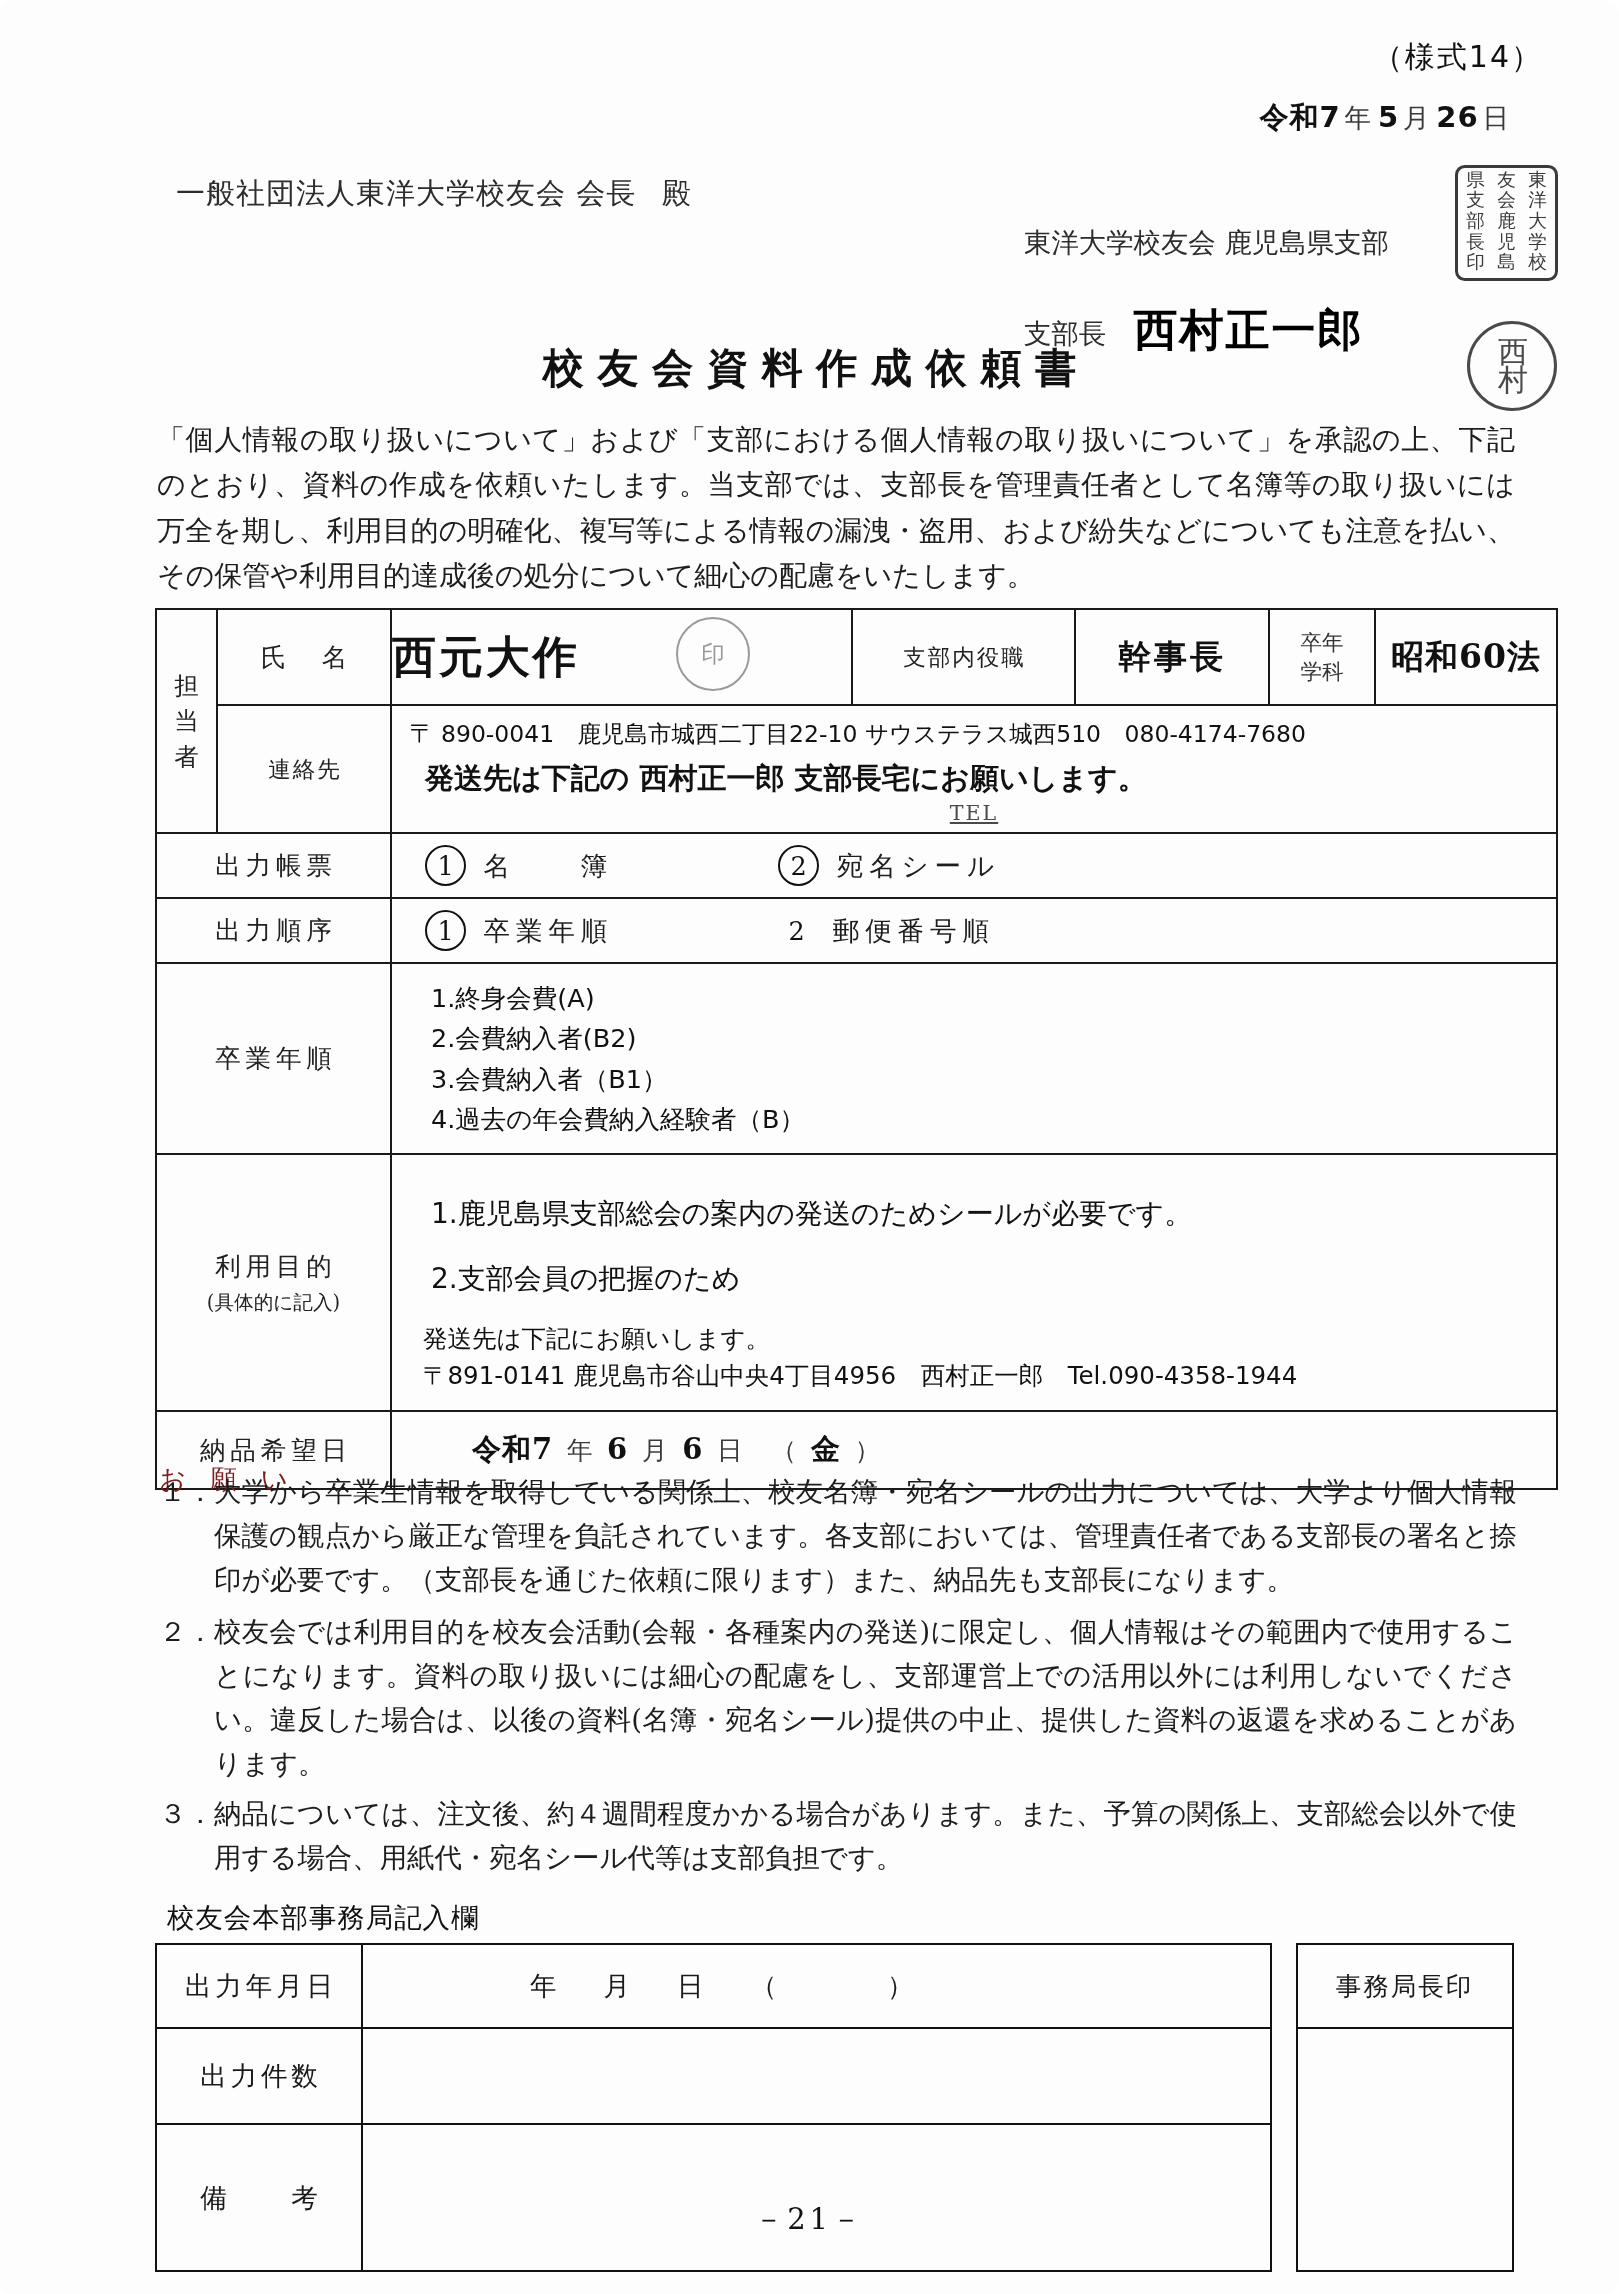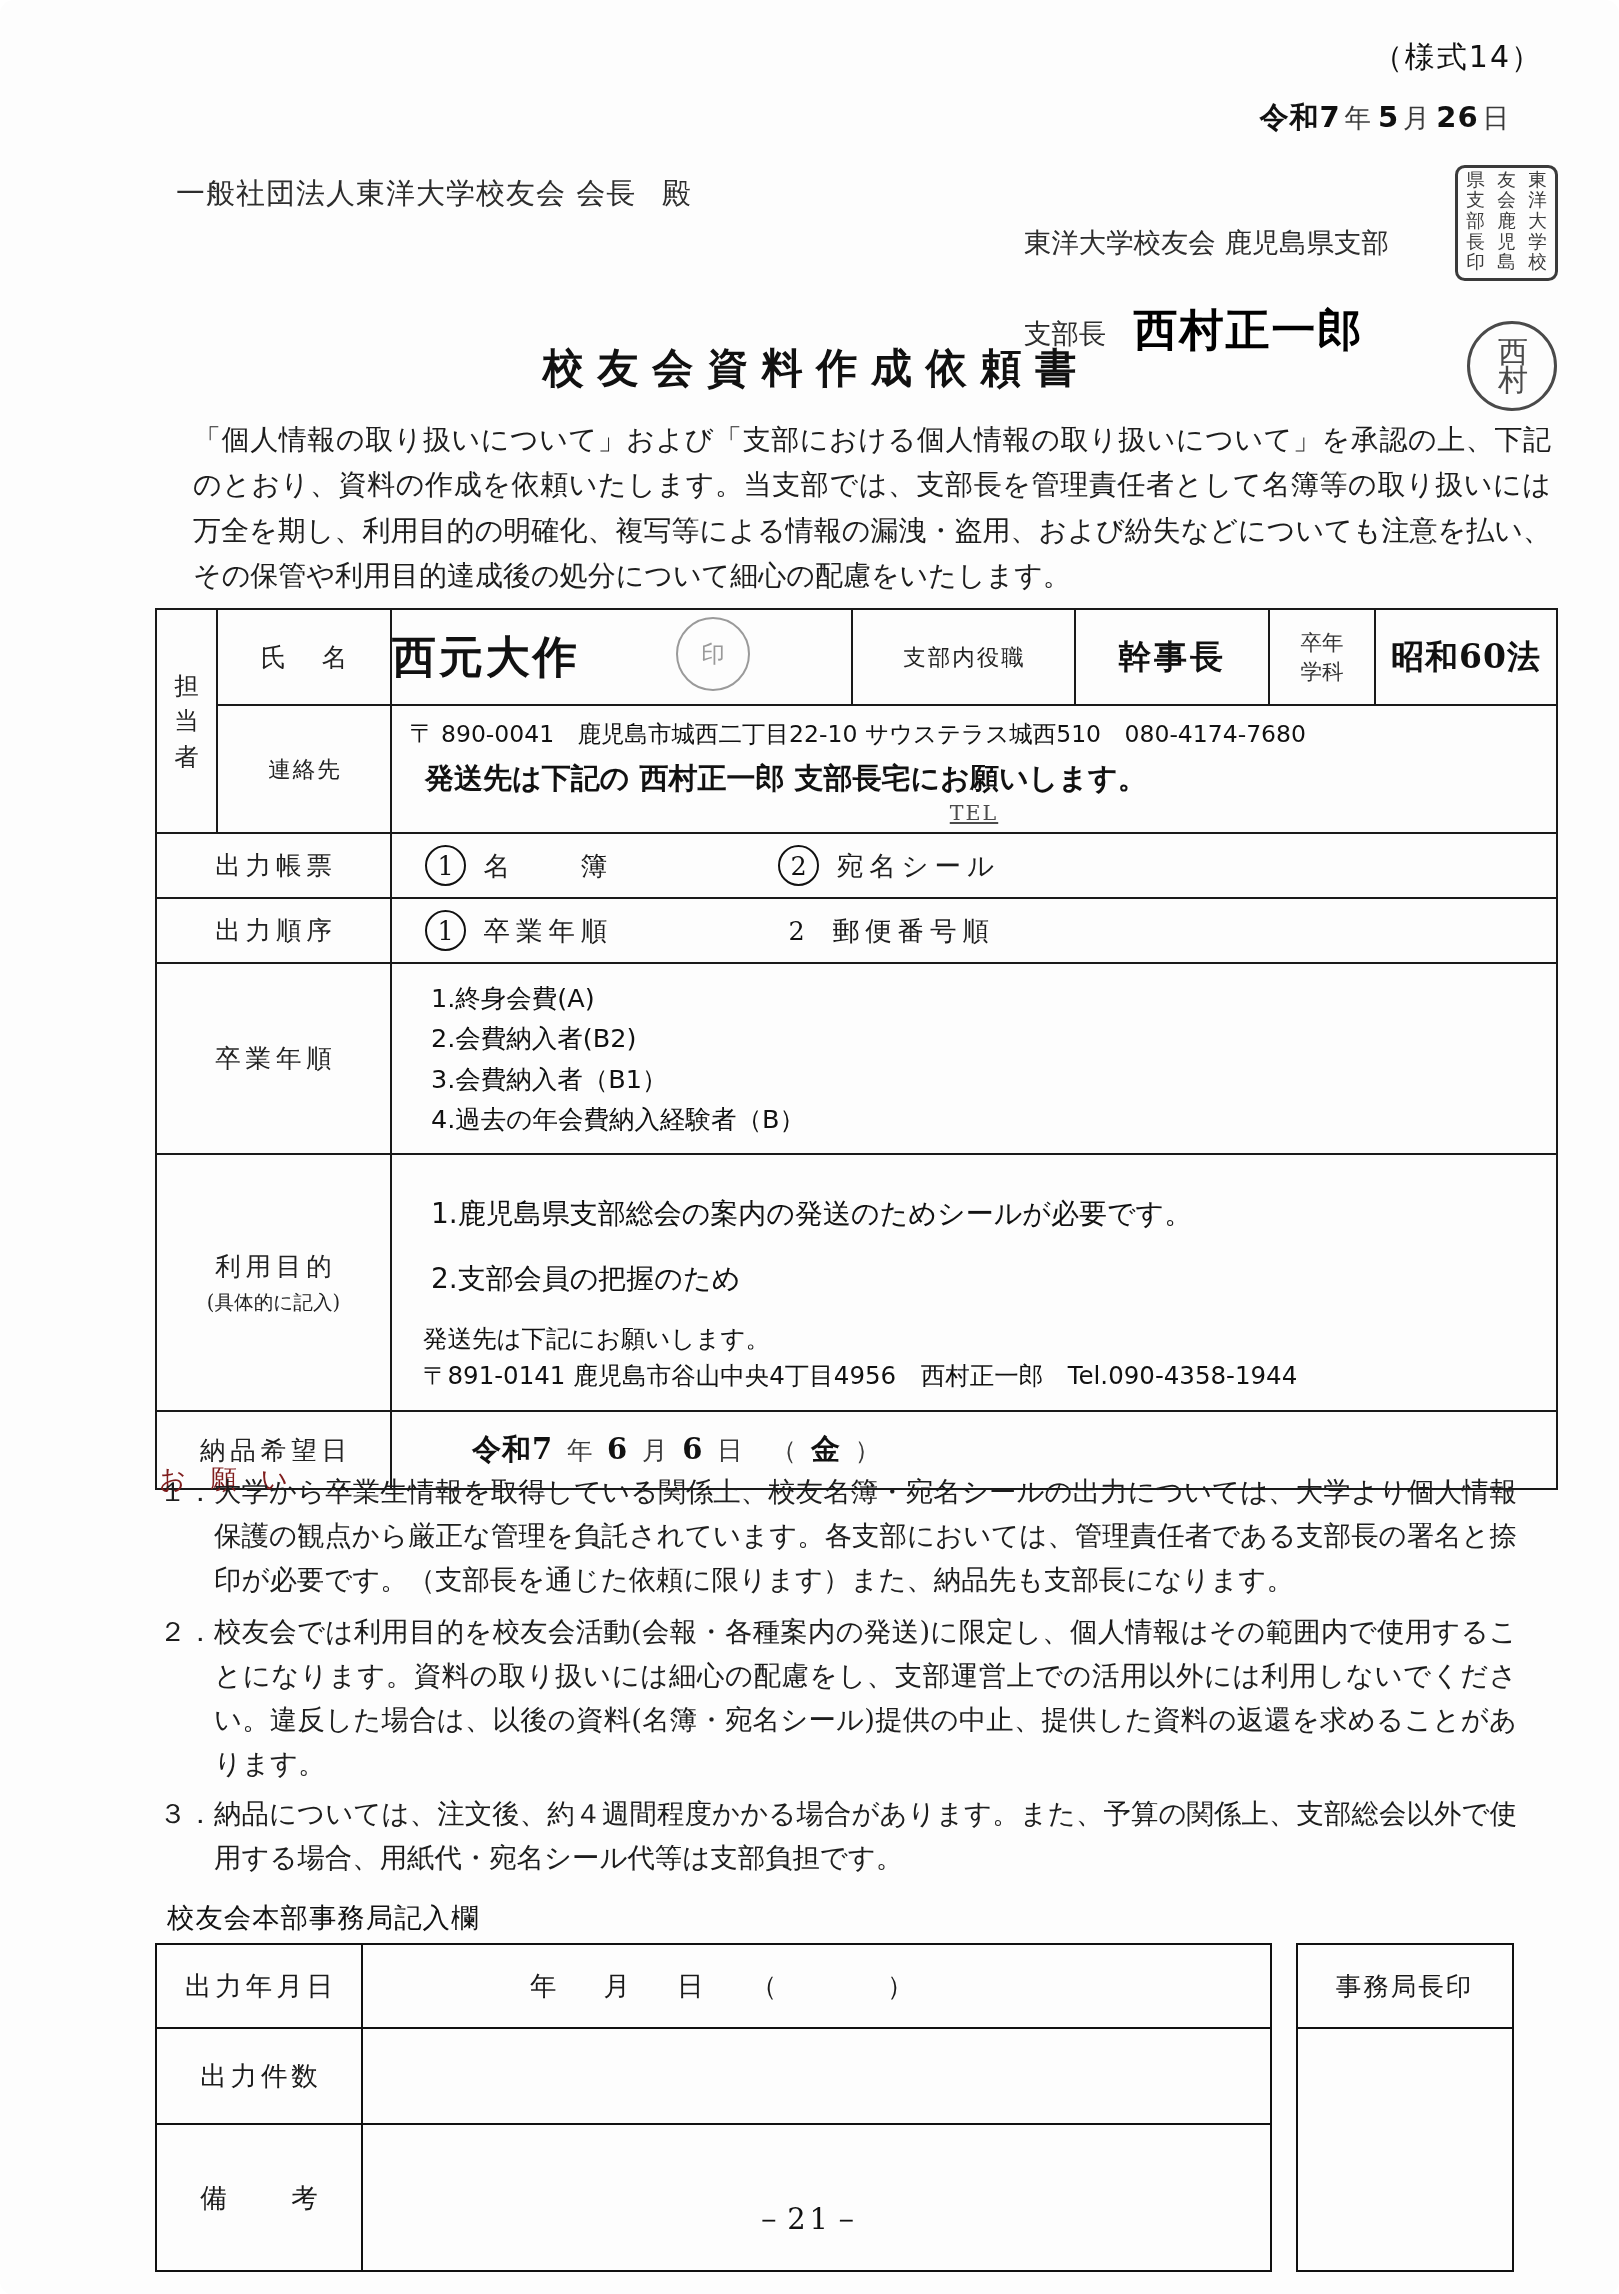--- a/index.html
+++ b/index.html
@@ -139,21 +139,20 @@
 
   
   #intro {
     top: 417px; left: 157px;
     width: 1358px;
     font-family: Liberation Sans, sans-serif;
     font-size: 28px;
     line-height: 1.62;
     color: #1d1d1d;
     text-align: justify;
-    margin-left: 36px;
   }
 
   
   #main-table {
     position: absolute;
     top: 608px; left: 155px;
     width: 1362px;
     border-collapse: collapse;
     table-layout: fixed;
   }

